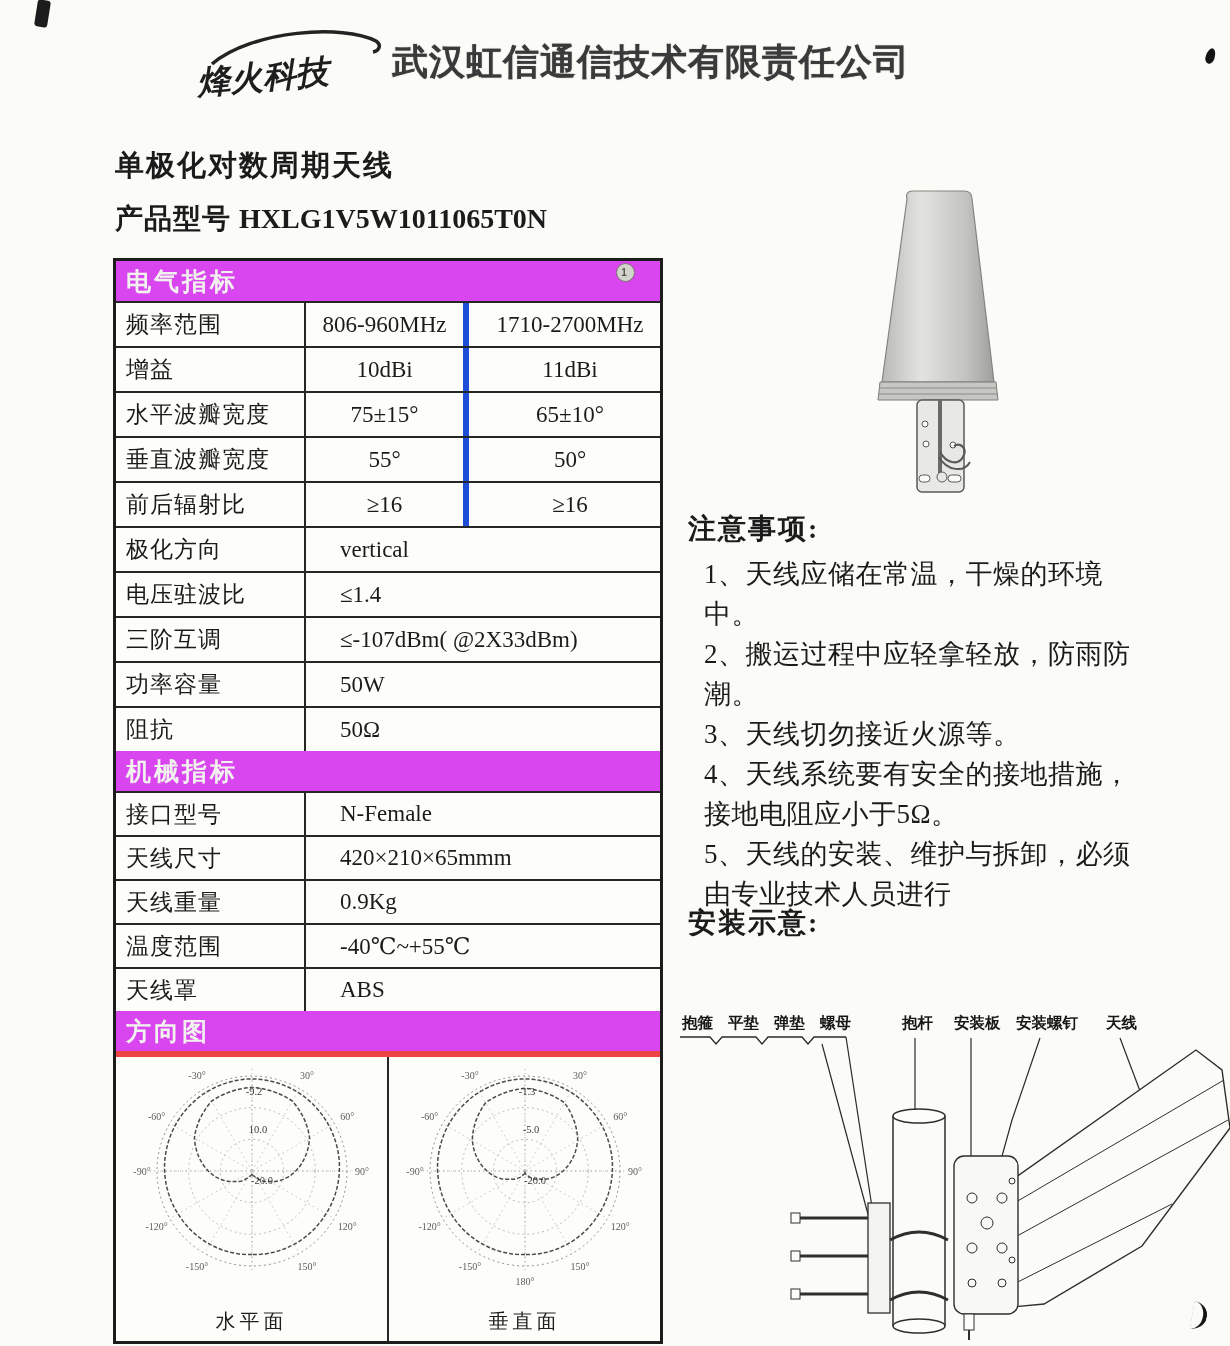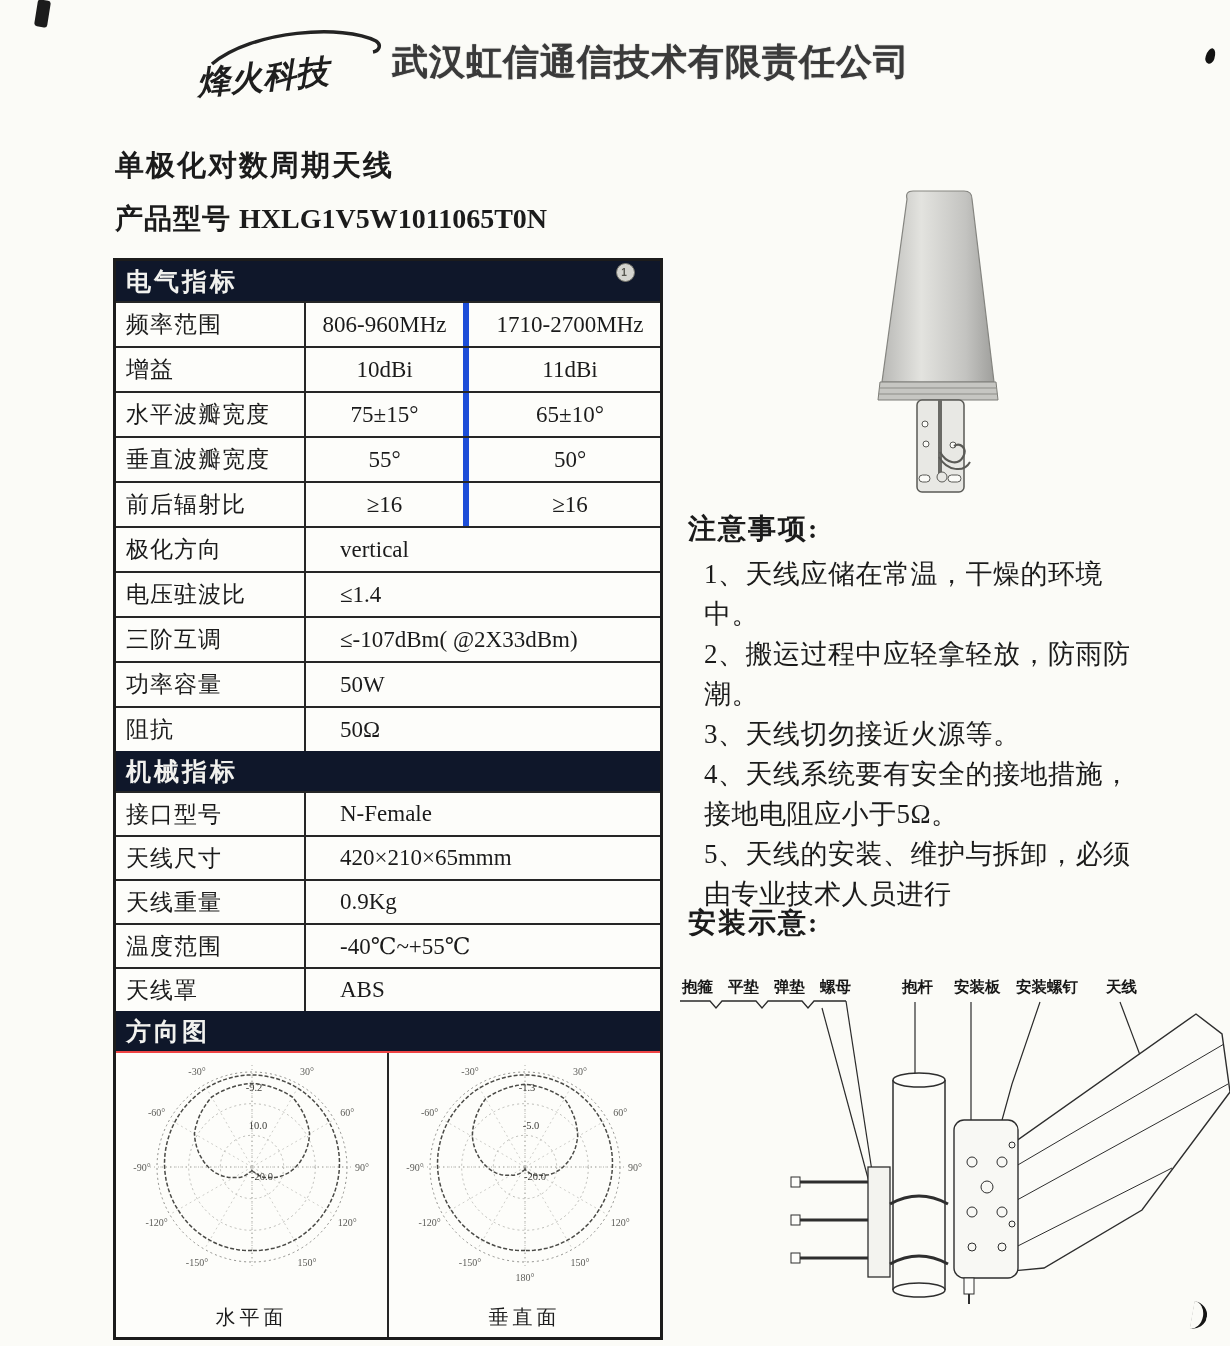--- a/index.html
+++ b/index.html
@@ -11,46 +11,46 @@
   .logo-wrap{left:192px;top:24px;width:200px;height:92px;}
   .company{left:392px;top:38px;font-family:"Liberation Sans","DejaVu Sans",sans-serif;
            font-weight:bold;font-size:36px;letter-spacing:1px;color:#3a3a3a;
            text-shadow:0 0 1px #6a6a6a;}
   
   .product-title{left:115px;top:146px;font-size:29px;font-weight:bold;letter-spacing:2px;}
   .model-line{left:115px;top:200px;font-size:28px;font-weight:bold;letter-spacing:1px;font-family:Liberation Serif, serif;}
   .model-line .mv{font-weight:bold;letter-spacing:0px;}
   
   .spec-table{left:113px;top:258px;width:550px;border:3px solid #1c1c1c;background:#fdfdfa;box-sizing:border-box;}
-  .section-bar{height:40px;background:#0f172a;color:#f1f1ee;font-size:25px;font-weight:bold;
+  .section-bar{height:40px;background:#d946ef;color:#f1f1ee;font-size:25px;font-weight:bold;
                display:flex;align-items:center;padding-left:10px;letter-spacing:3px;position:relative;}
   .punch{position:absolute;right:25px;top:2px;width:17px;height:17px;border-radius:50%;
          background:#d4d4cf;border:1px solid #77776f;color:#55554e;font-size:10px;
          display:flex;align-items:center;justify-content:center;font-family:"Liberation Sans",sans-serif;}
   .row{display:flex;border-top:2px solid #262626;height:43px;align-items:stretch;}
   .row.mech{height:42px;}
   .cell{display:flex;align-items:center;font-size:23px;box-sizing:border-box;}
   .lab{width:190px;padding-left:10px;border-right:2px solid #262626;letter-spacing:1px;}
   .v1{width:163px;justify-content:center;border-right:6px solid #1d4ed8;}
   .v2{flex:1;justify-content:center;margin-left:11px;}
   .vwide{flex:1;padding-left:34px;}
-  .plots{display:flex;height:284px;border-top:2px solid #ef4444;background:#fdfdfa;}
+  .plots{display:flex;height:284px;border-top:6px solid #ef4444;background:#fdfdfa;}
   .plot-cell{flex:1;position:relative;}
   .plot-cell.first{border-right:2px solid #262626;}
   .plot-svg{position:absolute;left:0;top:2px;}
   .plot-caption{position:absolute;bottom:6px;width:100%;text-align:center;
                 font-size:20px;letter-spacing:4px;color:#1e1e1e;}
   svg text{font-family:"Liberation Serif","DejaVu Serif",serif;}
   
   .antenna-fig{left:845px;top:186px;width:190px;height:330px;}
   .notes-heading{left:688px;top:510px;font-size:28px;font-weight:bold;letter-spacing:2px;}
   .notes{left:704px;top:554px;width:450px;font-size:27px;line-height:40px;letter-spacing:0.5px;}
   .notes div{margin:0;padding:0;}
   .install-heading{left:688px;top:904px;font-size:28px;font-weight:bold;letter-spacing:2px;}
-  .install-fig{left:672px;top:972px;width:558px;height:334px;}
+  .install-fig{left:672px;top:1008px;width:558px;height:334px;}
   
   .art-topleft{left:36px;top:0px;width:13px;height:27px;background:#1c1c1c;border-radius:3px;transform:rotate(9deg);}
   .art-right{left:1206px;top:48px;width:9px;height:16px;background:#131313;border-radius:50%/60% 60% 40% 40%;transform:rotate(18deg);}
   .art-bottomright{left:1192px;top:1302px;width:11px;height:28px;border-right:4px solid #151515;
                    border-radius:0 100% 100% 0 / 0 50% 50% 0;transform:rotate(10deg);}
 </style>
 </head>
 <body>
 
 <div class="page">

